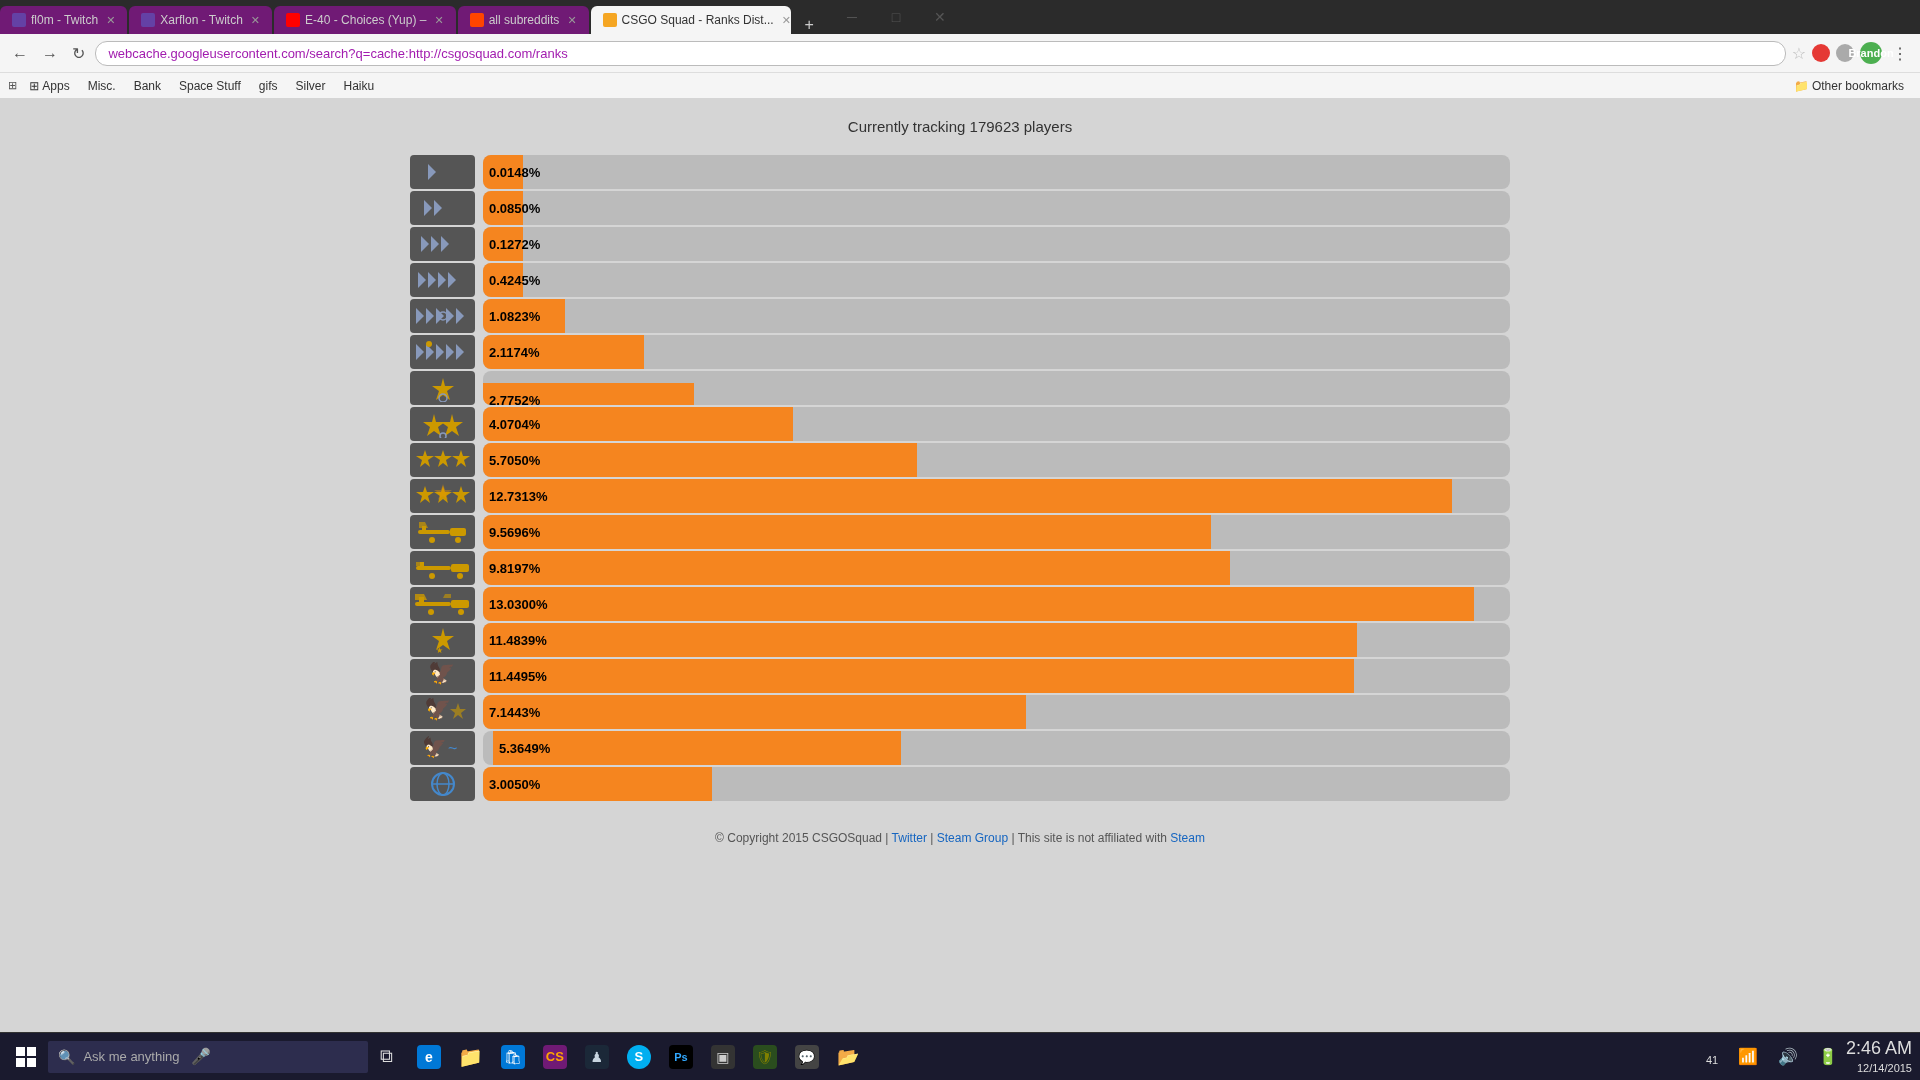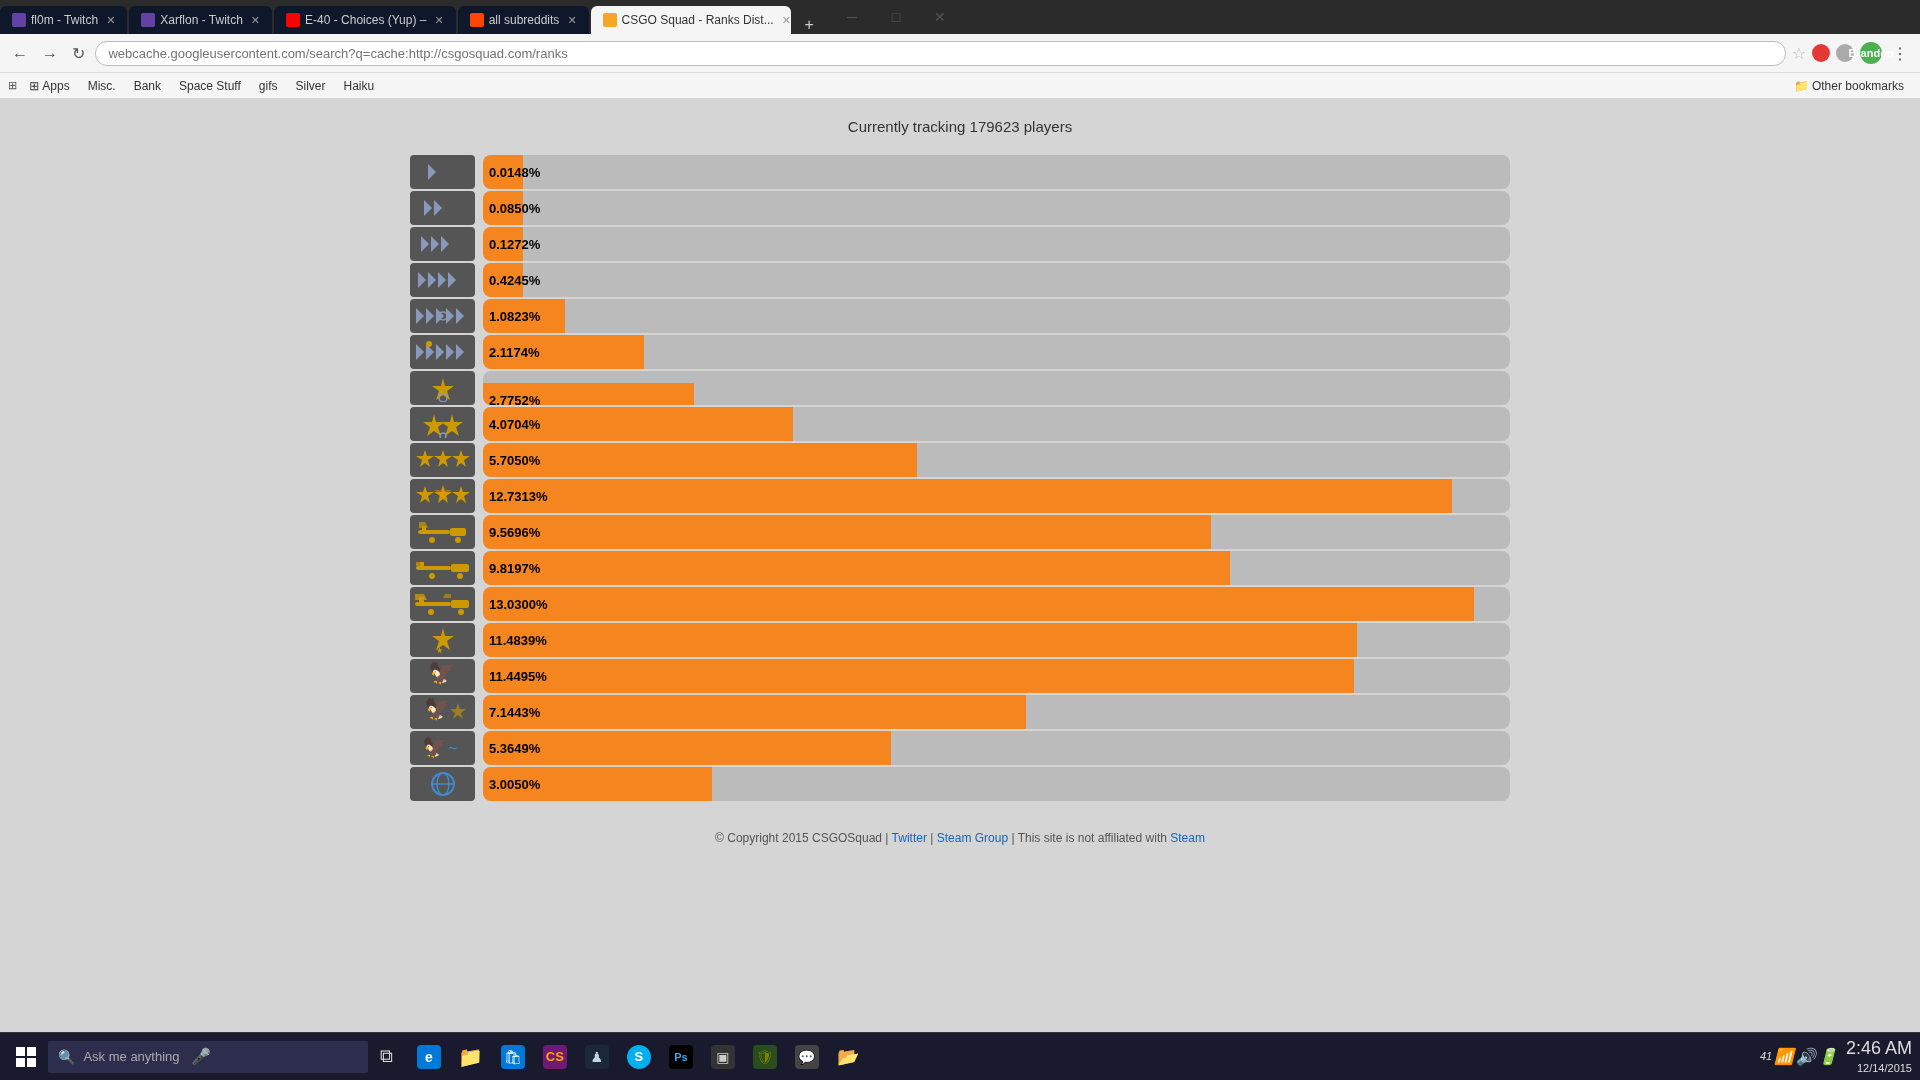--- a/index.html
+++ b/index.html
@@ -1,34 +1,34 @@
 <!DOCTYPE html>
 <html><head>
   <meta charset="utf-8">
   <style>
     * { margin: 0; padding: 0; box-sizing: border-box; }
     body { width: 1920px; height: 1080px; overflow: hidden; background: #2b2b2b; font-family: Arial, sans-serif; font-size: 13px; }
 
     
     .browser-chrome { background: #3c3c3c; width: 100%; }
     .tab-bar { display: flex; align-items: flex-end; background: #2b2b2b; padding: 6px 0 0 0; height: 34px; }
-    .tab { display: flex; align-items: center; padding: 4px 12px; background: #0f172a; border-radius: 6px 6px 0 0; margin-right: 2px; font-size: 12px; color: #ccc; max-width: 200px; white-space: nowrap; overflow: hidden; cursor: pointer; height: 28px; }
+    .tab { display: flex; align-items: center; padding: 4px 12px; background: #701a75; border-radius: 6px 6px 0 0; margin-right: 2px; font-size: 12px; color: #ccc; max-width: 200px; white-space: nowrap; overflow: hidden; cursor: pointer; height: 28px; }
     .tab.active { background: #f5f5f5; color: #333; }
     .tab .close-x { margin-left: 8px; font-size: 11px; color: #999; cursor: pointer; }
     .tab .favicon { width: 14px; height: 14px; margin-right: 5px; display: inline-block; background: #888; border-radius: 2px; flex-shrink: 0; }
     .tab .favicon.twitch { background: #6441a5; }
     .tab .favicon.youtube { background: #ff0000; }
     .tab .favicon.reddit { background: #ff4500; }
     .tab .favicon.csgo { background: #f5a623; }
     .new-tab-btn { background: none; border: none; color: #ccc; font-size: 16px; padding: 0 8px; cursor: pointer; margin-left: 4px; }
 
     .toolbar { background: #f5f5f5; display: flex; align-items: center; padding: 4px 8px; gap: 6px; height: 38px; }
     .nav-btn { background: none; border: none; font-size: 16px; color: #555; cursor: pointer; padding: 2px 4px; }
     .nav-btn:disabled { color: #bbb; }
-    .address-bar { flex: 1; border: 1px solid #bbb; border-radius: 12px; padding: 4px 12px; font-size: 13px; color: #737373; background: white; outline: none; }
+    .address-bar { flex: 1; border: 1px solid #bbb; border-radius: 12px; padding: 4px 12px; font-size: 13px; color: #a21caf; background: white; outline: none; }
     .bookmark-star { color: #bbb; font-size: 16px; }
     .user-avatar { width: 22px; height: 22px; background: #4caf50; border-radius: 50%; display: flex; align-items: center; justify-content: center; color: white; font-size: 11px; font-weight: bold; }
 
     .bookmarks-bar { background: #f5f5f5; border-top: 1px solid #ddd; display: flex; align-items: center; padding: 2px 8px; gap: 2px; height: 26px; font-size: 12px; }
     .bookmark-item { display: flex; align-items: center; padding: 2px 8px; border-radius: 3px; cursor: pointer; color: #333; gap: 3px; white-space: nowrap; }
     .bookmark-icon { font-size: 12px; }
     .other-bookmarks { margin-left: auto; }
 
     
     .page { background: #d5d5d5; width: 100%; height: calc(1080px - 34px - 38px - 26px - 48px); overflow-y: auto; padding: 20px; }
@@ -45,21 +45,21 @@
     .taskbar { position: fixed; bottom: 0; left: 0; width: 1920px; height: 48px; background: #1a1a2e; display: flex; align-items: center; padding: 0 8px; gap: 4px; border-top: 1px solid #333; }
     .taskbar-start { width: 36px; height: 36px; display: flex; align-items: center; justify-content: center; cursor: pointer; }
     .win-logo { display: grid; grid-template-columns: 1fr 1fr; gap: 2px; width: 20px; height: 20px; }
     .win-sq { background: white; }
     .search-bar { background: #2d2d4e; border: none; border-radius: 2px; height: 32px; width: 320px; display: flex; align-items: center; padding: 0 10px; color: #aaa; font-size: 13px; cursor: text; gap: 8px; }
     .search-bar-icon { color: #aaa; font-size: 14px; }
     .taskbar-icons { display: flex; gap: 2px; align-items: center; margin-left: 4px; }
     .taskbar-app { width: 40px; height: 40px; display: flex; align-items: center; justify-content: center; cursor: pointer; border-radius: 3px; }
     .taskbar-app-icon { width: 24px; height: 24px; border-radius: 4px; display: flex; align-items: center; justify-content: center; font-size: 14px; }
     .tray { margin-left: auto; display: flex; align-items: center; gap: 8px; color: #ddd; font-size: 12px; }
-    .tray-icons { display: flex; gap: 2px; align-items: center; font-style: italic; }
+    .tray-icons { display: flex; gap: 20px; align-items: flex-end; }
     .clock { text-align: right; line-height: 1.4; cursor: pointer; }
     .clock-time { font-size: 18px; }
     .clock-date { font-size: 11px; }
 
     
     .win-controls { display: flex; gap: 0; margin-left: 8px; }
     .win-ctrl { width: 44px; height: 34px; display: flex; align-items: center; justify-content: center; cursor: pointer; font-size: 14px; color: #555; }
 
     .footer { text-align: center; color: #555; font-size: 12px; margin-top: 20px; padding: 10px; }
     .footer a { color: #1565c0; text-decoration: none; }
@@ -356,21 +356,21 @@
           </div>
         </div>
         <div class="rank-row">
           <div class="rank-icon">
             <svg width="58" height="28" viewBox="0 0 58 28">
           <text x="8" y="20" font-size="20" fill="#cc9900">🦅</text>
           <text x="34" y="20" font-size="16" fill="#4488cc">~</text>
         </svg>
           </div>
           <div class="rank-bar-container">
-            <div class="rank-bar" style="width: 39.74%;">5.3649%</div>
+            <div class="rank-bar" style="width: 39.74%; margin-left: 10px;">5.3649%</div>
           </div>
         </div>
         <div class="rank-row">
           <div class="rank-icon">
             <svg width="58" height="28" viewBox="0 0 58 28">
           <circle cx="29" cy="14" r="11" fill="none" stroke="#4488cc" stroke-width="2"></circle>
           <ellipse cx="29" cy="14" rx="6" ry="11" fill="none" stroke="#4488cc" stroke-width="1.5"></ellipse>
           <line x1="18" y1="14" x2="40" y2="14" stroke="#4488cc" stroke-width="1.5"></line>
         </svg>
           </div>

